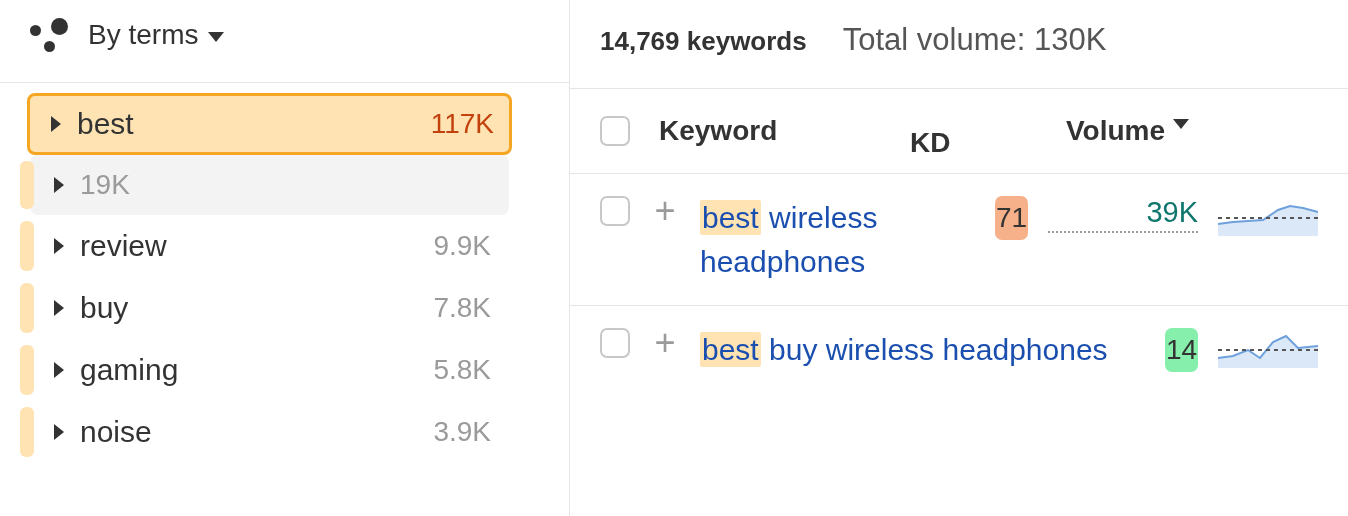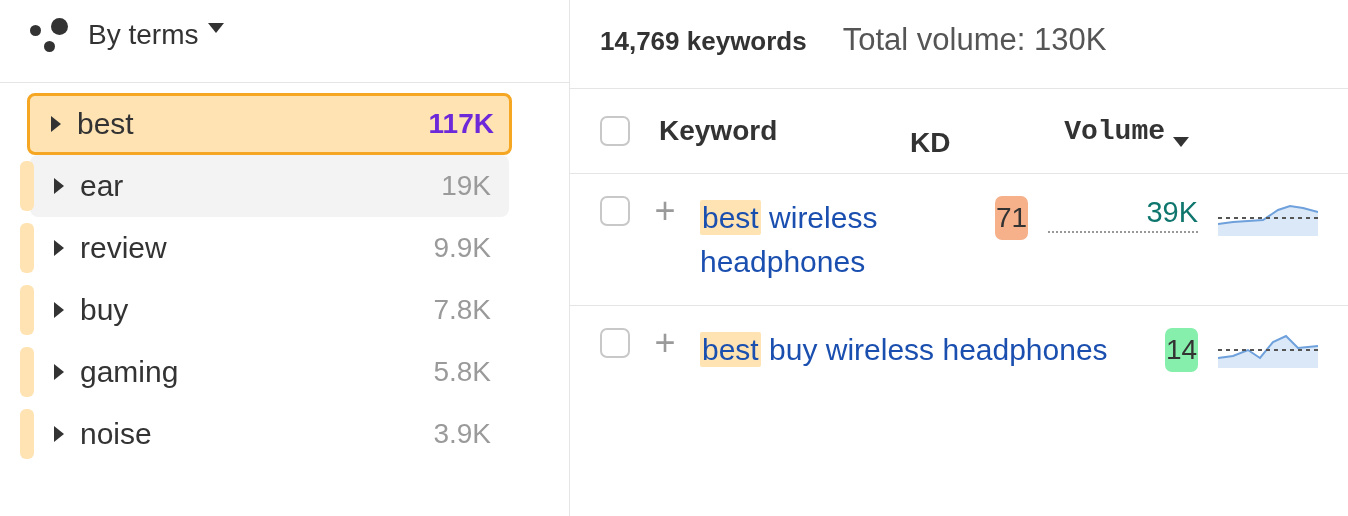--- a/index.html
+++ b/index.html
@@ -31,21 +31,21 @@
     align-items: center;
     gap: 18px;
     padding: 18px 30px 30px 30px;
     border-bottom: 1px solid #e5e5e5;
   }
   .cluster-icon { position: relative; width: 40px; height: 34px; }
   .cluster-icon span { position: absolute; background: #333; border-radius: 50%; display: block; }
   .cluster-icon .c1 { width: 17px; height: 17px; top: 0; right: 2px; }
   .cluster-icon .c2 { width: 11px; height: 11px; top: 7px; left: 0; }
   .cluster-icon .c3 { width: 11px; height: 11px; bottom: 0; left: 14px; }
-  .dropdown-label { display: flex; align-items: flex-start; gap: 10px; color: #333; }
+  .dropdown-label { display: flex; align-items: center; gap: 10px; color: #333; }
   .caret-down {
     width: 0; height: 0;
     border-left: 8px solid transparent;
     border-right: 8px solid transparent;
     border-top: 10px solid #333;
     margin-top: 4px;
   }
 
   
   .terms-list { padding-top: 10px; padding-left: 30px; padding-right: 60px; }
@@ -75,21 +75,21 @@
     border-radius: 6px;
   }
   .caret-right {
     width: 0; height: 0;
     border-top: 8px solid transparent;
     border-bottom: 8px solid transparent;
     border-left: 10px solid #333;
   }
   .term-label { flex: 1; font-size: 30px; color: #333; }
   .term-count { color: #9a9a9a; font-size: 28px; }
-  .term-row.selected .term-count { color: #6d28d9; font-weight: bold; }
+  .term-row.selected .term-count { color: #c2410c; }
 
   
   .right-header {
     display: flex;
     align-items: baseline;
     gap: 36px;
     padding: 22px 30px 30px 30px;
   }
   .kw-count { font-weight: 700; font-size: 26px; }
   .total-vol { color: #555; font-size: 31px; }
@@ -105,21 +105,21 @@
   }
   .checkbox {
     width: 30px; height: 30px;
     border: 2px solid #c8c8c8;
     border-radius: 7px;
     background: #fff;
     flex-shrink: 0;
   }
   .col-keyword { flex: 1; font-weight: 700; }
   .col-kd { width: 80px; font-weight: 700; text-align: left; margin-top: 24px; }
-  .col-volume { width: 170px; font-weight: 700; display: flex; align-items: flex-end; justify-content: flex-end; gap: 8px; font-family: Liberation Mono, monospace; }
+  .col-volume { width: 170px; font-weight: 700; display: flex; align-items: flex-start; justify-content: flex-end; gap: 8px; }
   .col-spark { width: 100px; }
 
   
   .table-body { }
   .kw-row {
     display: flex;
     align-items: flex-start;
     padding: 22px 30px;
     gap: 20px;
     border-bottom: 1px solid #e5e5e5;
@@ -187,21 +187,20 @@
     </div>
     <div class="terms-list" id="terms-list">
         <div class="term-row selected">
           <div class="caret-right"></div>
           <div class="term-label">best</div>
           <div class="term-count">117K</div>
         </div>
         <div class="term-row hover">
           <div class="term-tab"></div>
           <div class="caret-right"></div>
-          <div class="term-label">ear</div>
           <div class="term-count">19K</div>
         </div>
         <div class="term-row">
           <div class="term-tab"></div>
           <div class="caret-right"></div>
           <div class="term-label">review</div>
           <div class="term-count">9.9K</div>
         </div>
         <div class="term-row">
           <div class="term-tab"></div>

